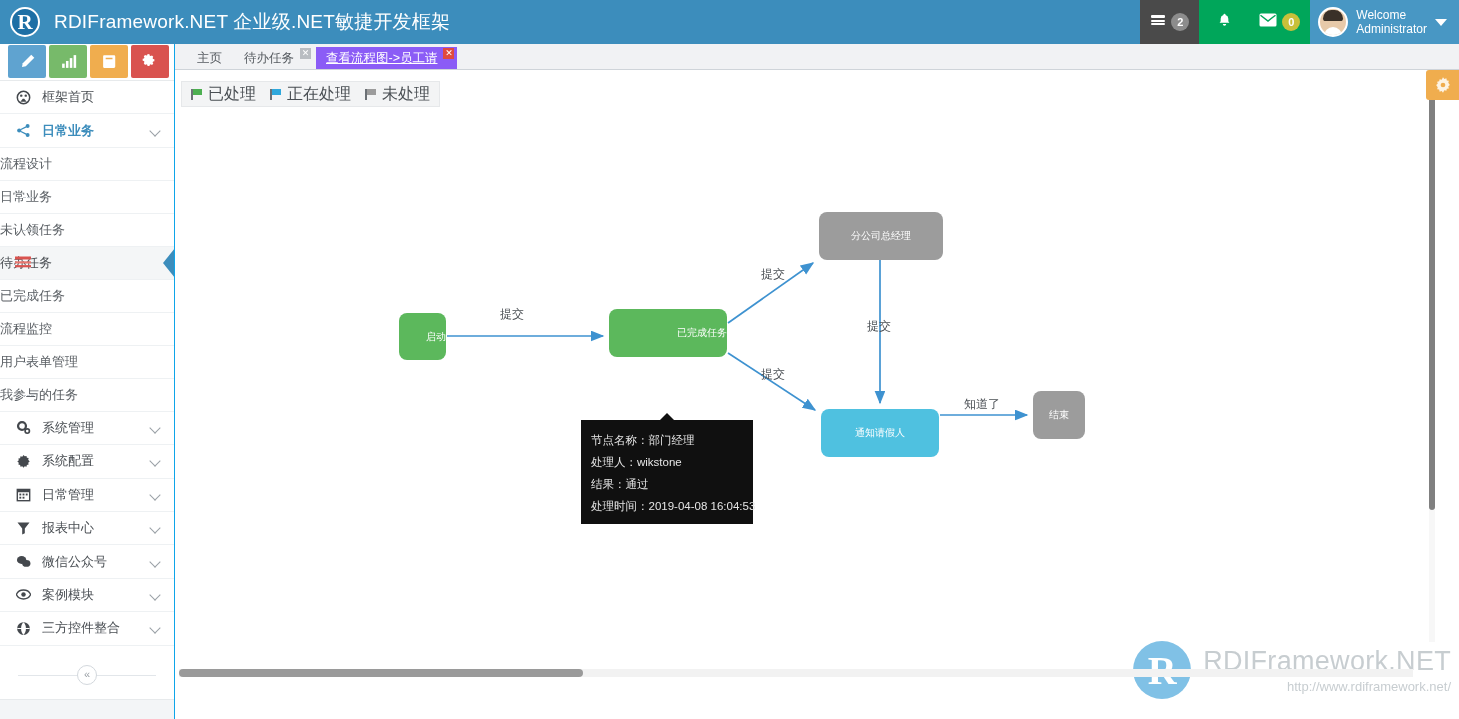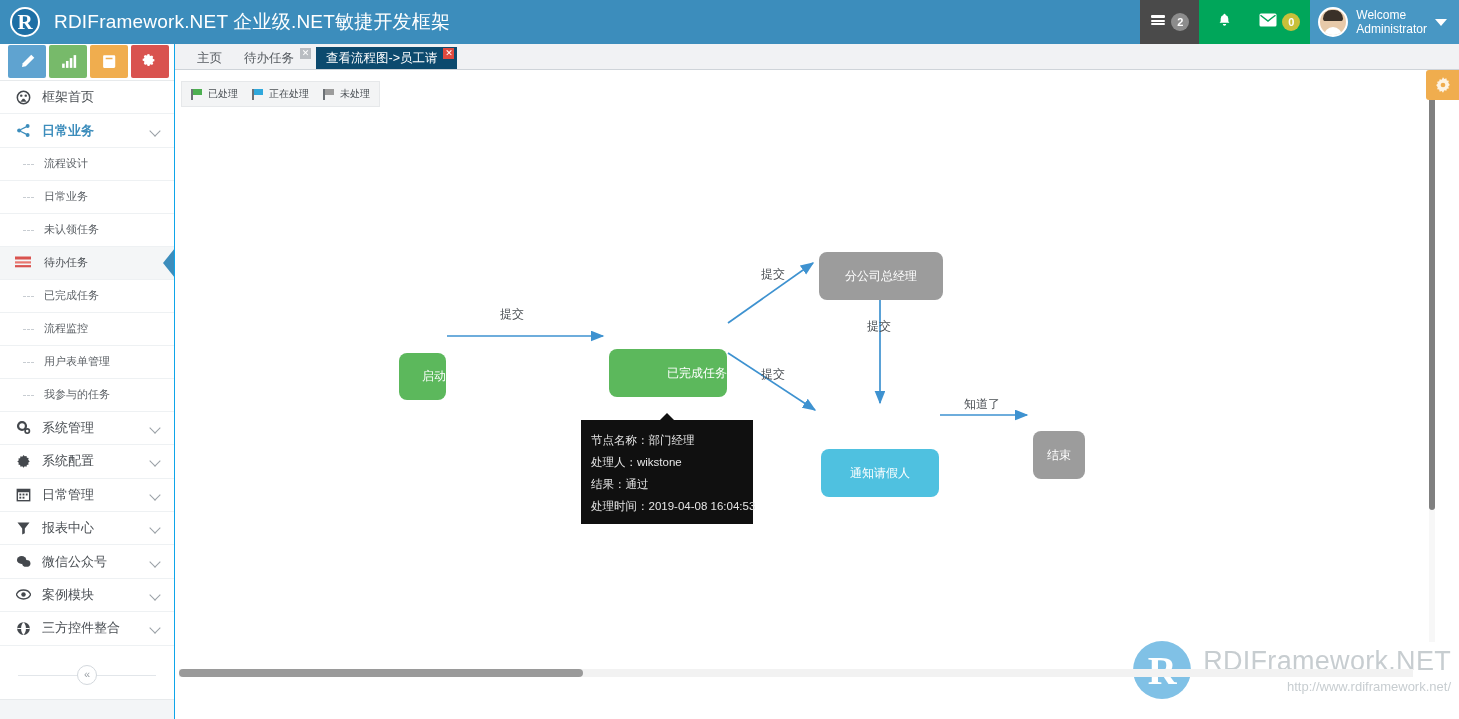--- a/index.html
+++ b/index.html
@@ -109,22 +109,22 @@
   .menu-item.expanded .mi-label { color: #3c8dbc; font-weight: bold; }
   .menu-item.expanded .mi-icon svg { fill: #3c8dbc; }
 
   .submenu { position: relative; }
   .submenu::before {
     content: ""; position: absolute; left: 23px; top: 0; bottom: 0;
     border-left: 1px dashed #c8cdd2;
   }
   .sub-item {
     position: relative; display: flex; align-items: center;
-    height: 33px; padding-left: 44px; cursor: pointer;
-    border-bottom: 1px solid #eef1f3; font-size: 11px; color: #5a5f64;
+    height: 33px; cursor: pointer;
+    border-bottom: 1px solid #eef1f3; font-size: 13px; color: #5a5f64;
     background: #ffffff;
   }
   .sub-item::before {
     content: ""; position: absolute; left: 23px; top: 50%;
     width: 11px; border-top: 1px dashed #c8cdd2;
   }
   .sub-item.active { background: #f4f6f7; color: #4a4f54; }
   .sub-item .si-icon {
     position: absolute; left: 15px; top: 50%; transform: translateY(-50%);
     width: 16px; height: 14px; display: none;
@@ -163,21 +163,21 @@
     background: #f1f2f4; border-bottom: 1px solid #cfd4d9;
     display: flex; align-items: flex-end; padding-left: 12px;
   }
   .tab {
     position: relative; height: 22px; display: flex; align-items: center;
     padding: 0 10px; margin-right: 2px; font-size: 12.5px; color: #555a5f;
     background: #f1f2f4; cursor: pointer; white-space: nowrap; margin-top: 16px;
   }
   .tab.has-close { padding-right: 20px; }
   .tab.active {
-    background: #0c4a6e; color: #ffffff; 
+    background: #8b5cf6; color: #ffffff; text-decoration: underline;
   }
   .tab-close {
     position: absolute; right: 3px; top: 1px; width: 11px; height: 11px;
     background: #b9bdc2; color: #ffffff; font-size: 9px; line-height: 11px;
     text-align: center; cursor: pointer; font-family: "DejaVu Sans", sans-serif;
   }
   .tab.active .tab-close { background: #e04a3f; }
 
   
   .content {
@@ -189,37 +189,37 @@
     background: #f0ad4e; border-radius: 3px 0 0 3px; cursor: pointer;
     display: flex; align-items: center; justify-content: center; z-index: 8;
   }
   .gear-btn svg { width: 18px; height: 18px; fill: #fdf3e3; }
 
   .legend {
     position: absolute; left: 6px; top: 11px; height: 26px;
     background: #f3f4f5; border: 1px solid #e6e8ea;
     display: flex; align-items: center; gap: 14px; padding: 0 9px;
   }
-  .legend-item { display: flex; align-items: center; gap: 5px; font-size: 10px; color: #4a4f54; }
+  .legend-item { display: flex; align-items: center; gap: 5px; font-size: 16px; color: #4a4f54; }
   .flag { width: 12px; height: 11px; position: relative; }
   .flag::before {
     content: ""; position: absolute; left: 0; top: 0; width: 1.5px; height: 11px;
     background: #6c7176;
   }
   .flag::after {
     content: ""; position: absolute; left: 1.5px; top: 0.5px;
     width: 9px; height: 6px; background: var(--fc);
   }
 
   
   .canvas { position: absolute; left: 0; top: 0; width: 1246px; height: 590px; }
   .node {
     position: absolute; border-radius: 8px; display: flex;
     align-items: center; justify-content: center;
-    color: #ffffff; font-size: 12px; z-index: 3; margin-top: 40px;
+    color: #ffffff; font-size: 10px; z-index: 3;
   }
   .node-green { background: #5cb85c; justify-content: flex-end; }
   .node-gray  { background: #9c9c9c; }
   .node-blue  { background: #4fc1e0; }
 
   .edge-label {
     position: absolute; font-size: 12px; color: #4a4f54; z-index: 4;
     white-space: nowrap;
   }
 

